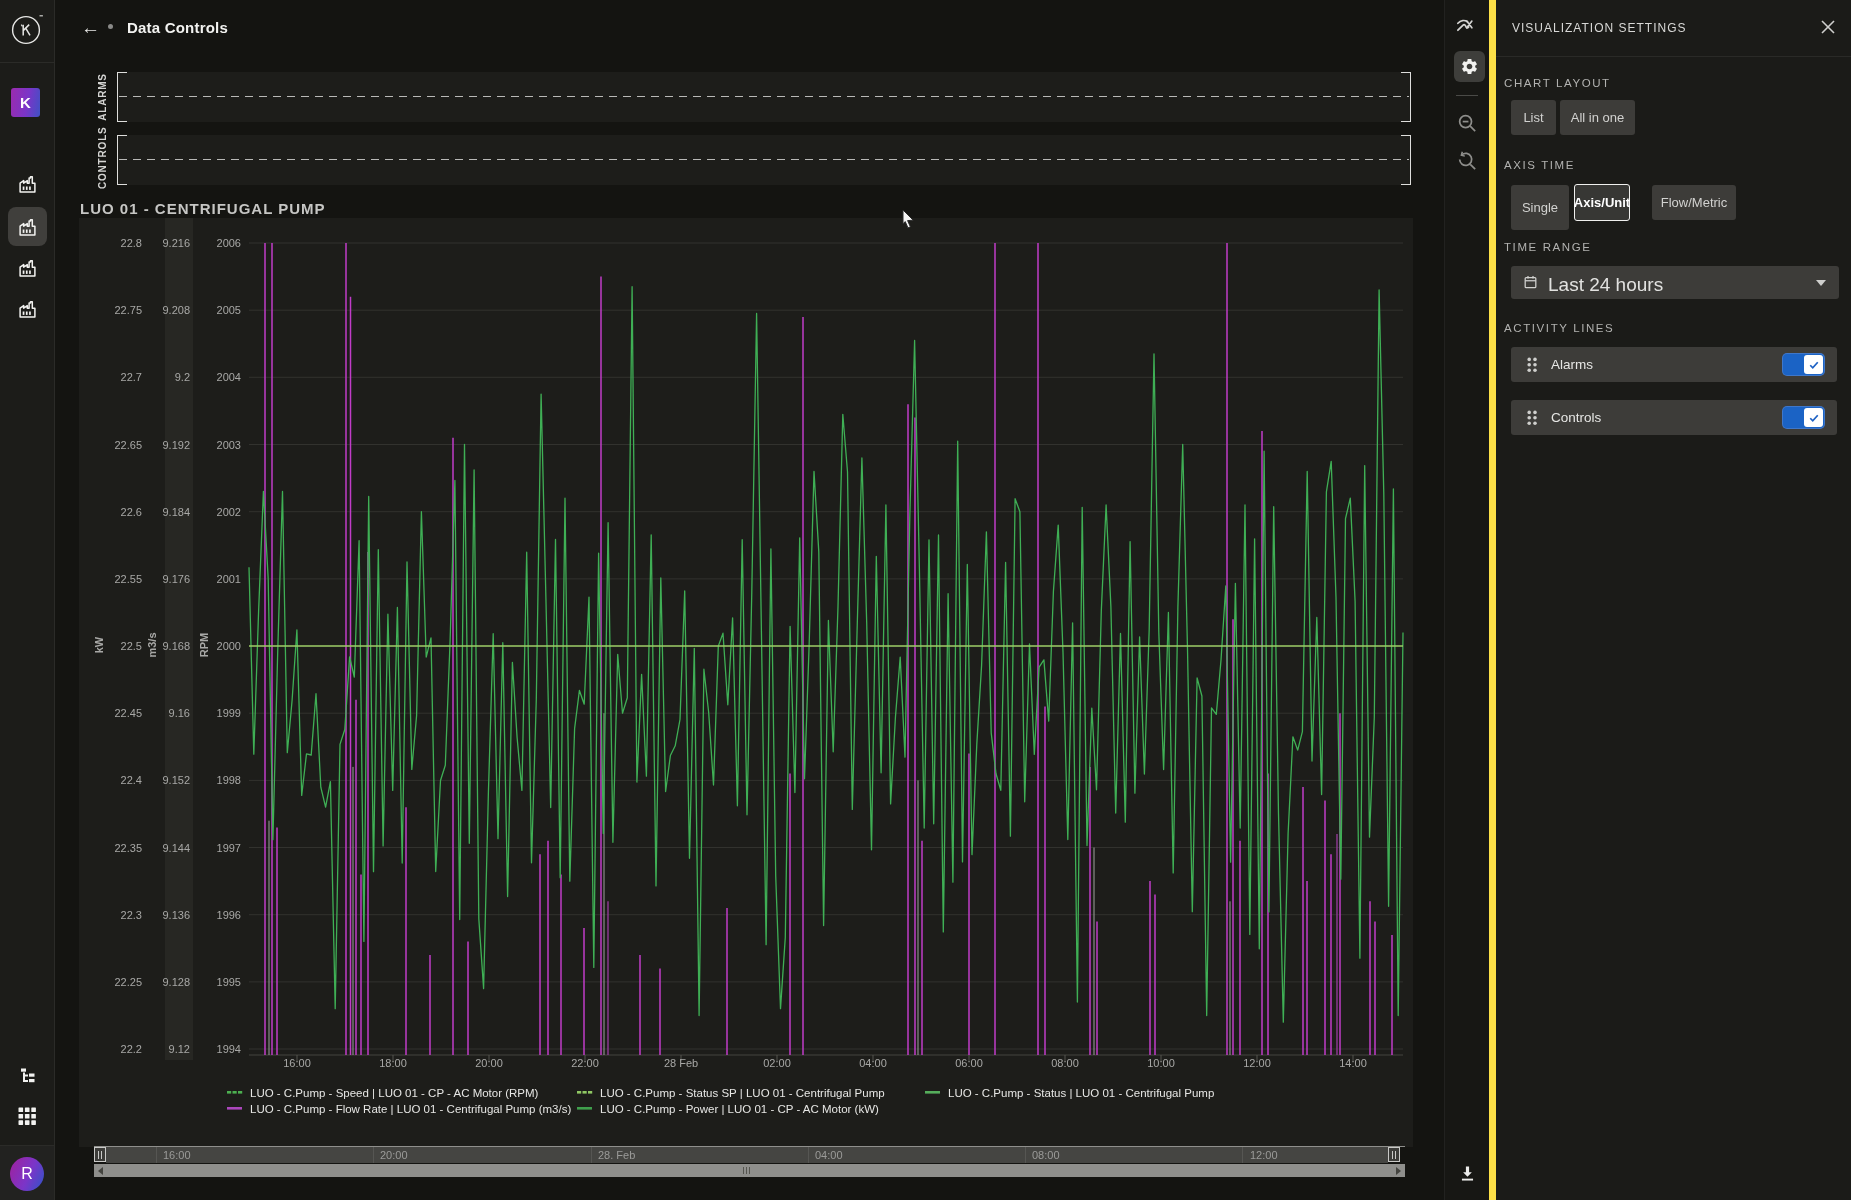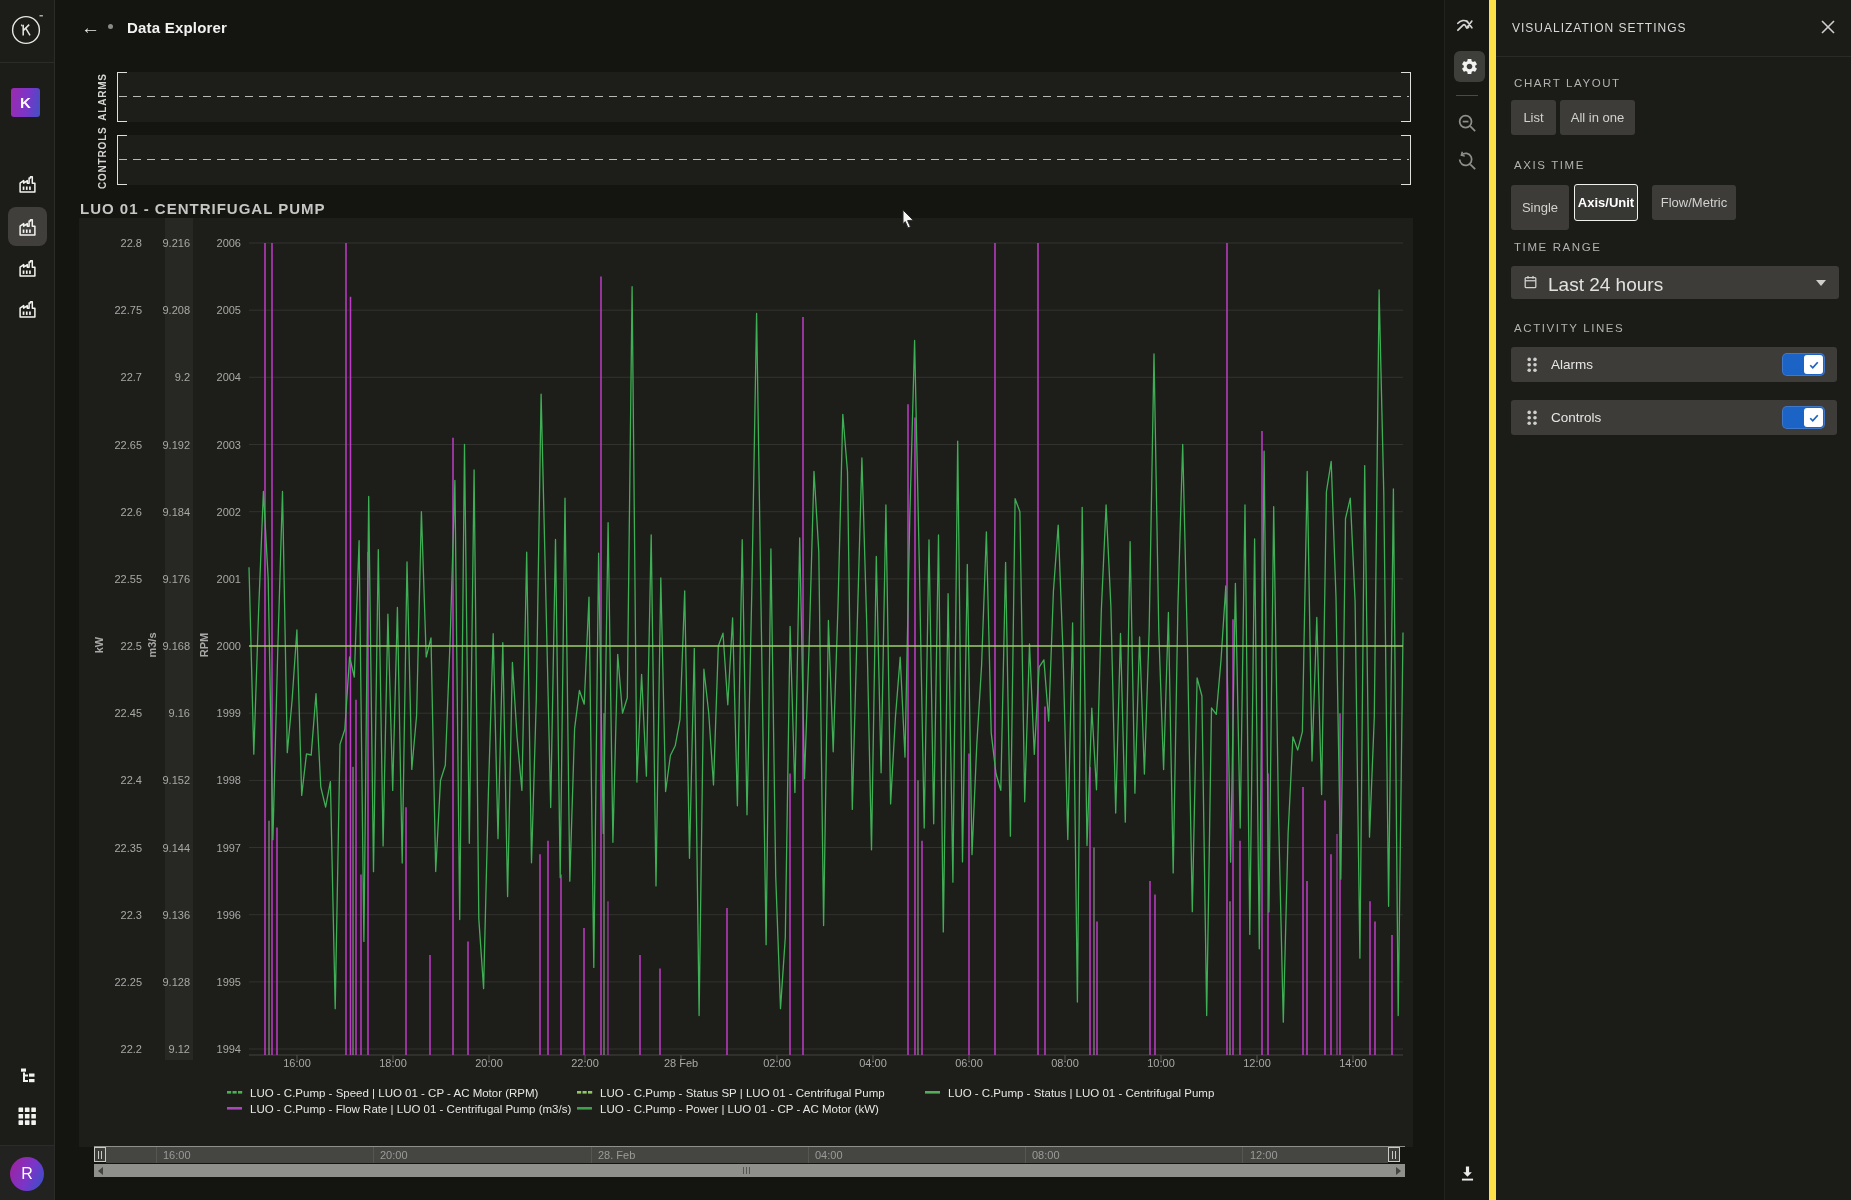--- a/index.html
+++ b/index.html
@@ -57,21 +57,21 @@
 
 #strip { position:absolute; left:1444px; top:0; width:45px; height:1200px; background:#171714; border-left:1px solid #222220; }
 #gearbtn { position:absolute; left:9px; top:51px; width:31px; height:31px; border-radius:6px; background:#3e3e3b; }
 #stripdiv { position:absolute; left:11px; top:95px; width:22px; height:1px; background:#4a4a47; }
 
 
 #panel { position:absolute; left:1489px; top:0; width:362px; height:1200px; background:#1b1b18; border-left:7px solid #fde047; }
 #phead { position:absolute; left:16px; top:21px; color:#d8d8d6; font-size:12px; letter-spacing:1.0px; }
 #pclose { position:absolute; left:325px; top:20px; }
 #pdiv { position:absolute; left:0; top:56px; width:362px; height:1px; background:#2a2a27; }
-.seclab { position:absolute; left:18px; color:#b2b2b0; font-size:11.5px; letter-spacing:1.6px; }
+.seclab { position:absolute; left:8px; color:#b2b2b0; font-size:11.5px; letter-spacing:1.6px; }
 .btn { position:absolute; background:#3d3c39; border-radius:3px; color:#d2d2d0; font-size:13px; display:flex; align-items:center; justify-content:center; }
 .btn.sel { border:1.5px solid #f0f0ee; font-weight:bold; color:#fff; background:#373734; }
 #dropdown { position:absolute; left:15px; top:266px; width:328px; height:33px; background:#3d3c39; border-radius:3px; }
 #dropdown .txt { position:absolute; left:37px; top:8px; color:#e2e2e0; font-size:19px; }
 #dropdown .caret { position:absolute; right:13px; top:14px; width:0; height:0; border-left:5px solid transparent; border-right:5px solid transparent; border-top:6px solid #cfcfcd; }
 .actrow { position:absolute; left:15px; width:326px; height:35px; background:#3d3c39; border-radius:3px; }
 .actrow .dg { position:absolute; left:16px; top:10px; }
 .actrow .lb { position:absolute; left:40px; top:10px; color:#e6e6e4; font-size:13.5px; }
 .tgl { position:absolute; right:13px; top:7px; width:41px; height:21px; border-radius:4px; background:#1b63c5; box-shadow:0 0 0 1px #3f77c9; }
 .thumb { position:absolute; right:1px; top:1px; width:19px; height:19px; border-radius:3px; background:#fff; display:flex; align-items:center; justify-content:center; }
@@ -130,21 +130,21 @@
           <rect x="6.9" y="13.3" width="4.6" height="4.6" rx="0.6"></rect>
           <rect x="13.3" y="13.3" width="4.6" height="4.6" rx="0.6"></rect>
         </svg></div>
     <div id="botdiv"></div>
       <div id="botarea"></div>
     <div id="avatarR">R</div>
   </div>
 
   <div id="backarrow">←</div>
   <div id="dot"></div>
-  <div id="title">Data Explorer</div>
+  <div id="title">Data Controls</div>
 
   <div class="band" style="top:72px">
       <div class="br brl"></div>
       <div class="br brr"></div>
       <div class="dash"></div>
     </div>
   <div class="band" style="top:135px">
       <div class="br brl"></div>
       <div class="br brr"></div>
       <div class="dash"></div>
@@ -321,21 +321,21 @@
     <div id="pclose"><svg width="14" height="14" viewBox="0 0 14 14" stroke="#cfcfcd" stroke-width="1.6">
           <line x1="1" y1="1" x2="13" y2="13"></line>
           <line x1="13" y1="1" x2="1" y2="13"></line>
         </svg></div>
     <div id="pdiv"></div>
     <div class="seclab" style="top:77px">CHART LAYOUT</div>
     <div class="btn" style="left:15px;top:100px;width:45px;height:35px">List</div>
     <div class="btn" style="left:64px;top:100px;width:75px;height:35px">All in one</div>
     <div class="seclab" style="top:159px">AXIS TIME</div>
     <div class="btn" style="left:15px;top:185px;width:58px;height:45px">Single</div>
-    <div class="btn sel" style="left:78px;top:184px;width:64px;height:37px">Axis/Unit</div>
+    <div class="btn sel" style="left:78px;top:184px;width:56px;height:37px">Axis/Unit</div>
     <div class="btn" style="left:156px;top:185px;width:84px;height:35px">Flow/Metric</div>
     <div class="seclab" style="top:241px">TIME RANGE</div>
     <div id="dropdown">
       <div style="position:absolute;left:12px;top:8px"><svg width="15" height="16" viewBox="0 0 24 24" fill="none" stroke="#d2d2d0" stroke-width="2">
             <rect x="3.5" y="5" width="17" height="16" rx="1.5"></rect>
             <line x1="3.5" y1="10" x2="20.5" y2="10"></line>
             <line x1="8" y1="2.5" x2="8" y2="6.5"></line>
             <line x1="16" y1="2.5" x2="16" y2="6.5"></line>
           </svg></div>
       <div class="txt">Last 24 hours</div>

